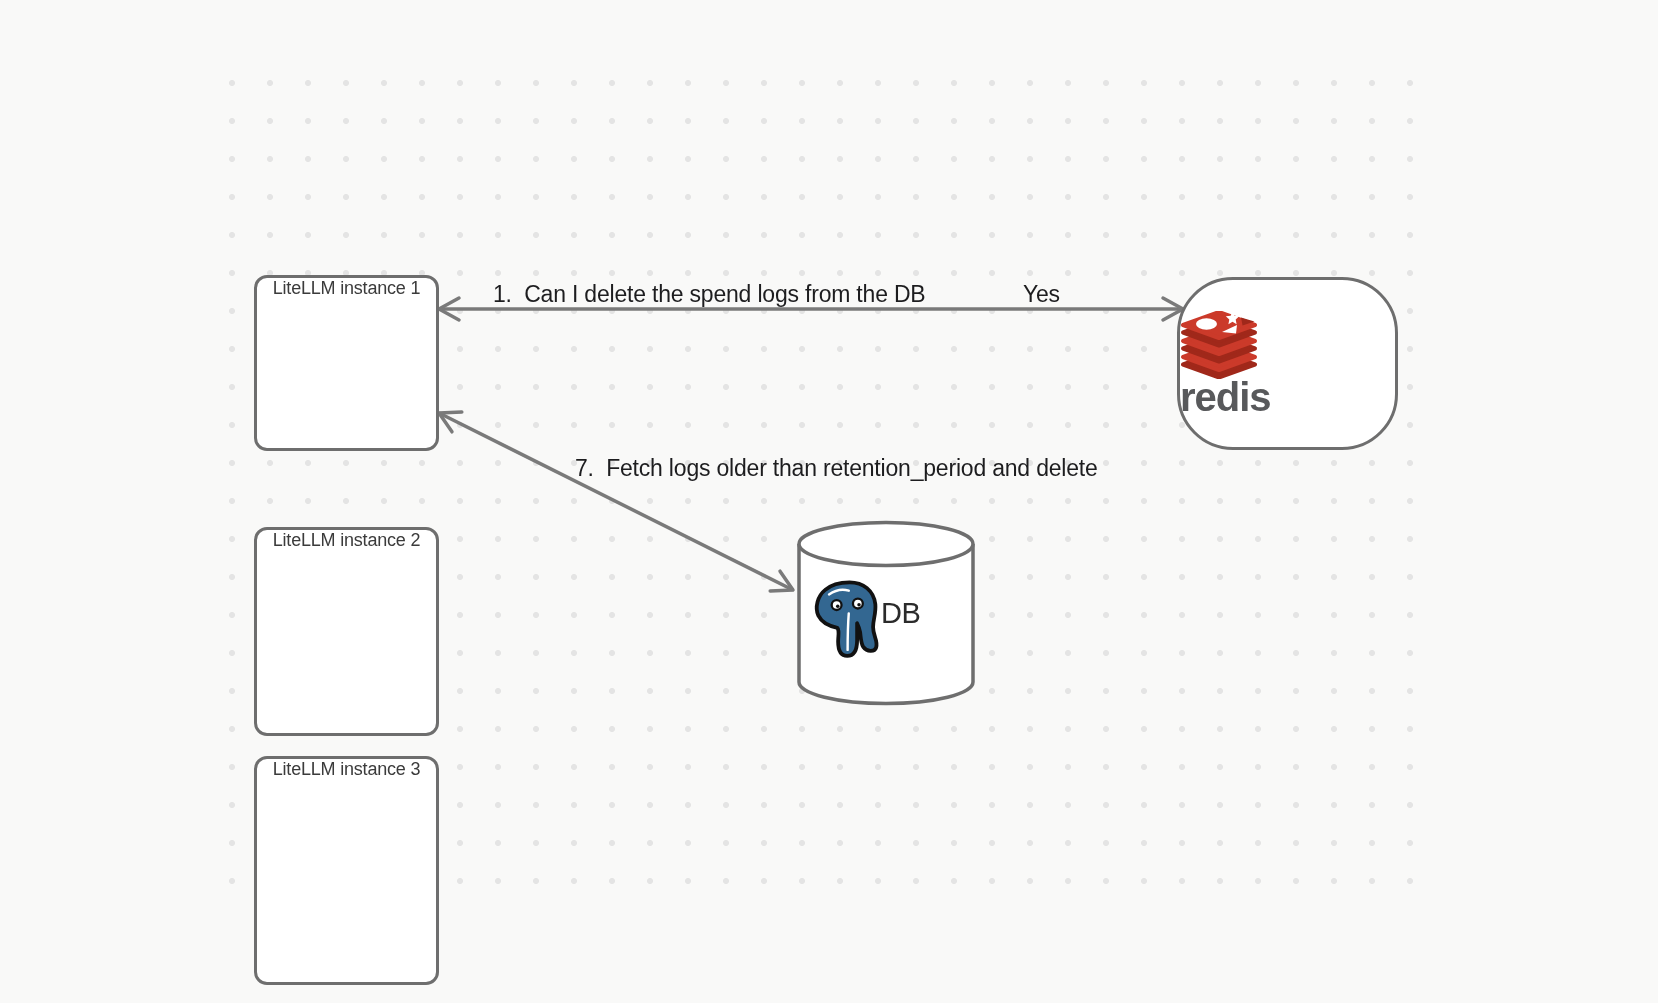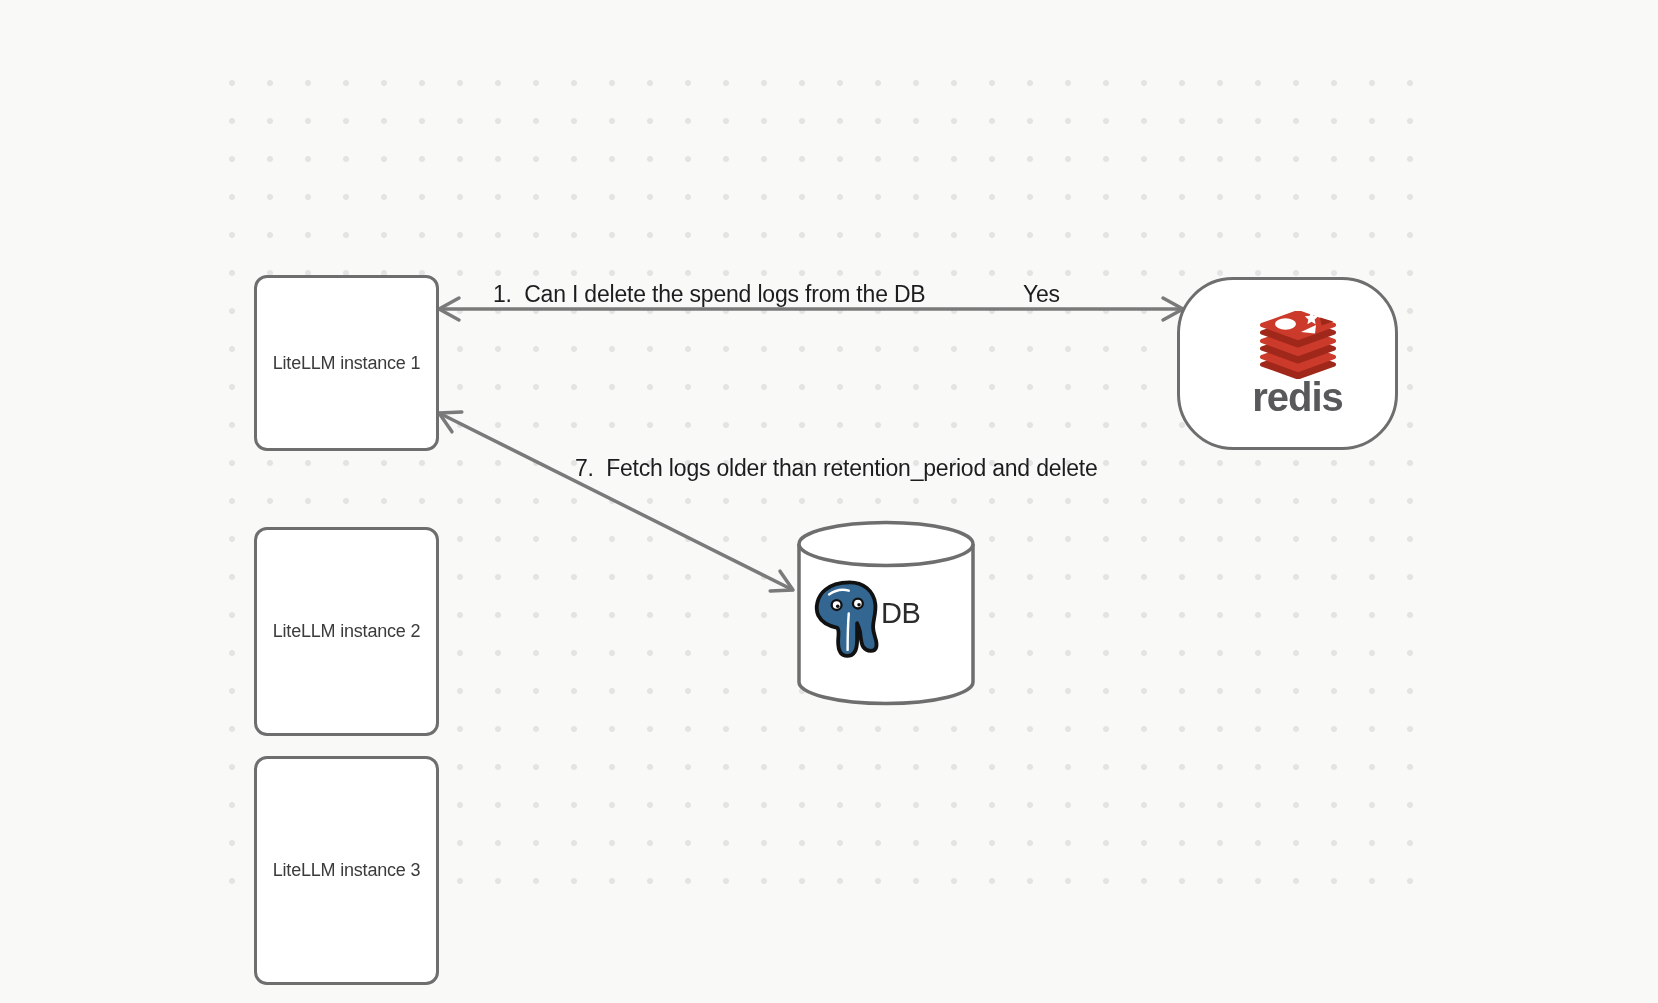--- a/index.html
+++ b/index.html
@@ -15,31 +15,31 @@
     background-image:radial-gradient(circle,var(--dot,#e4e4e4) 2.7px,transparent 3.3px);
     background-size:38px 38px;
   }
   .edges{position:absolute;left:0;top:0;z-index:1;}
   .edge{stroke:var(--arrow,#7a7a7a);stroke-width:3.5;fill:none;}
   .node{
     position:absolute;z-index:2;
     background:#fff;
     border:3.5px solid var(--node-border,#6e6e6e);
     border-radius:13px;
-    display:flex;align-items:center;justify-content:center;
+    display:flex;justify-content:center;
     box-sizing:border-box;
   }
   .box{left:254px;width:185px;}
   .node-label{
     font-size:18px;color:#3b3b3b;letter-spacing:-0.2px;
   }
   .redis-node{
     left:1177px;top:277px;width:221px;height:173px;
     border-radius:56px;
-    flex-direction:column;gap:0;padding-left:20px;
+    flex-direction:column;gap:0;
   }
   .redis-word{
     font-size:40px;font-weight:bold;color:var(--redis-wordmark,#58595b);
     letter-spacing:-1px;line-height:1;margin-top:-2px;
   }
   .cylinder{position:absolute;left:797px;top:520px;z-index:2;}
   .cyl-shape{fill:#fff;stroke:var(--node-border,#6e6e6e);stroke-width:3.5;}
   .pg{position:absolute;left:810px;top:580px;z-index:3;}
   .db-label{
     position:absolute;left:881px;top:597px;z-index:3;

